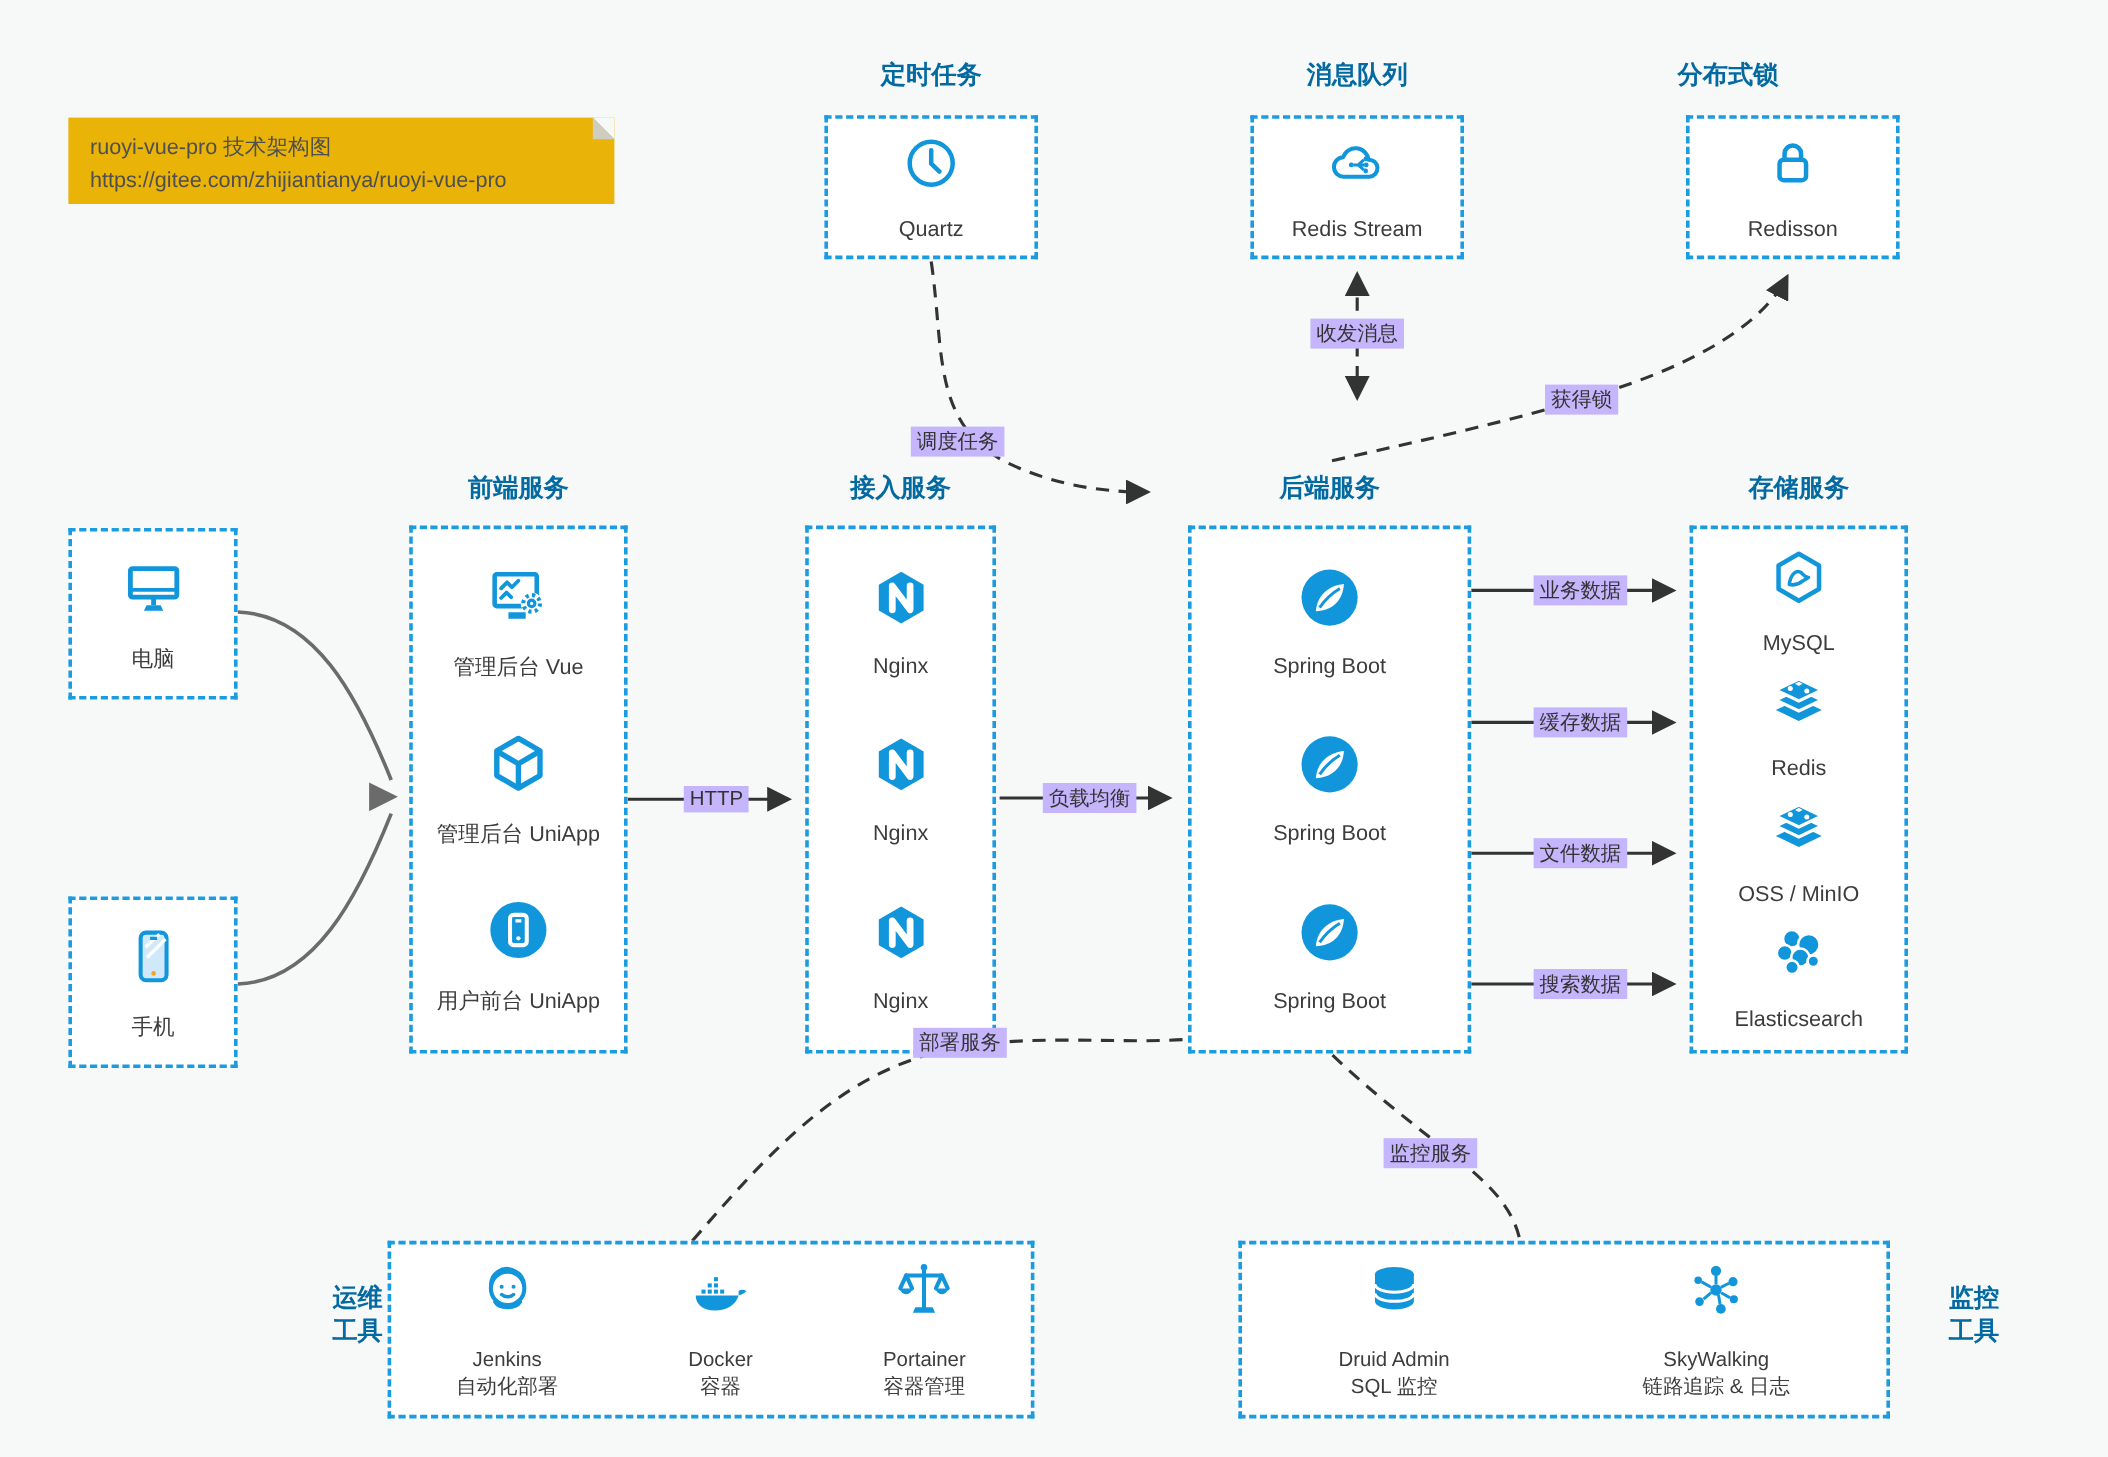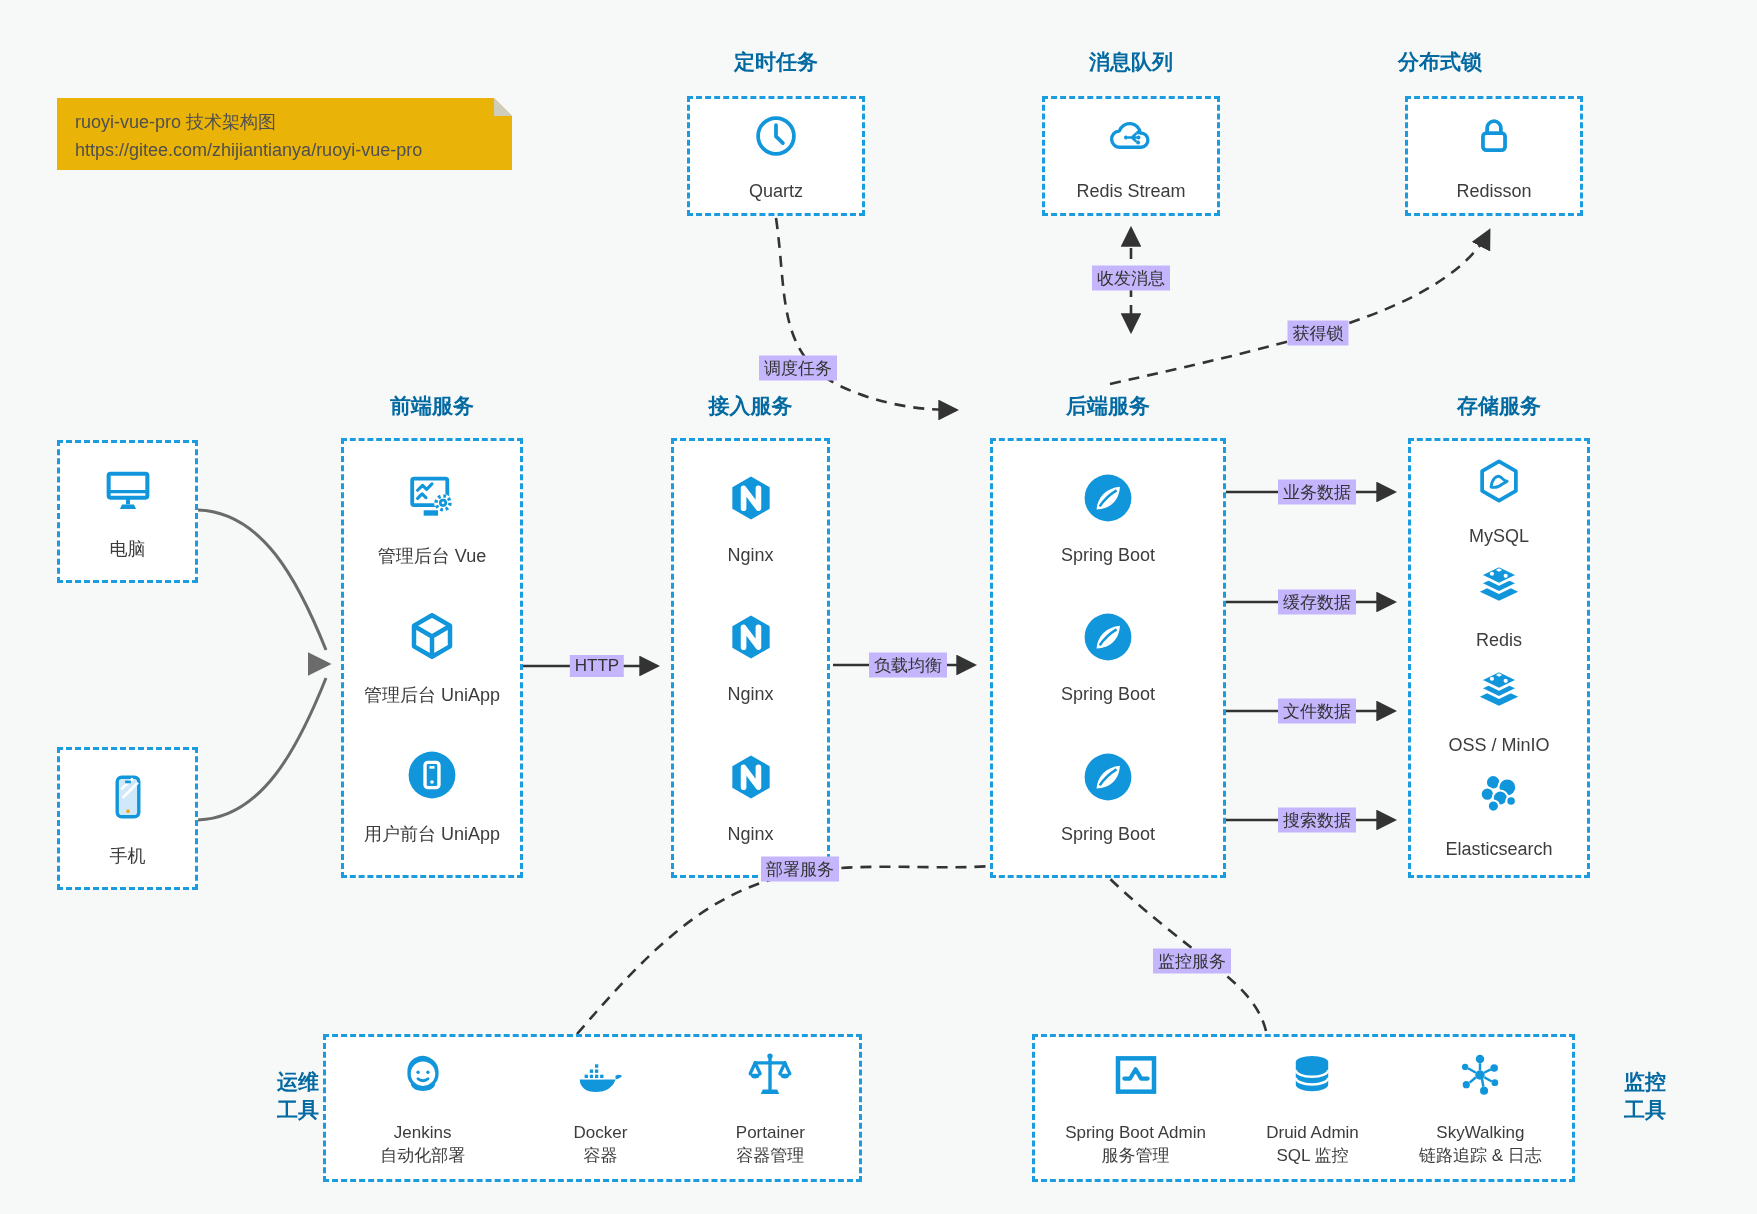--- a/index.html
+++ b/index.html
@@ -427,31 +427,20 @@
         <div>Portainer</div>
         <div>容器管理</div>
       </span>
     </div>
   </div>
 
   <div class="box hrow" style="left:1032px;top:1034px;width:543px;height:148px;">
     <div class="item">
       <span>
           <svg class="ic">
-            <use href="#i-sbadmin"></use>
-          </svg>
-        </span>
-      <span class="lbl2">
-        <div>Spring Boot Admin</div>
-        <div>服务管理</div>
-      </span>
-    </div>
-    <div class="item">
-      <span>
-          <svg class="ic">
             <use href="#i-druid"></use>
           </svg>
         </span>
       <span class="lbl2">
         <div>Druid Admin</div>
         <div>SQL 监控</div>
       </span>
     </div>
     <div class="item">
       <span>

